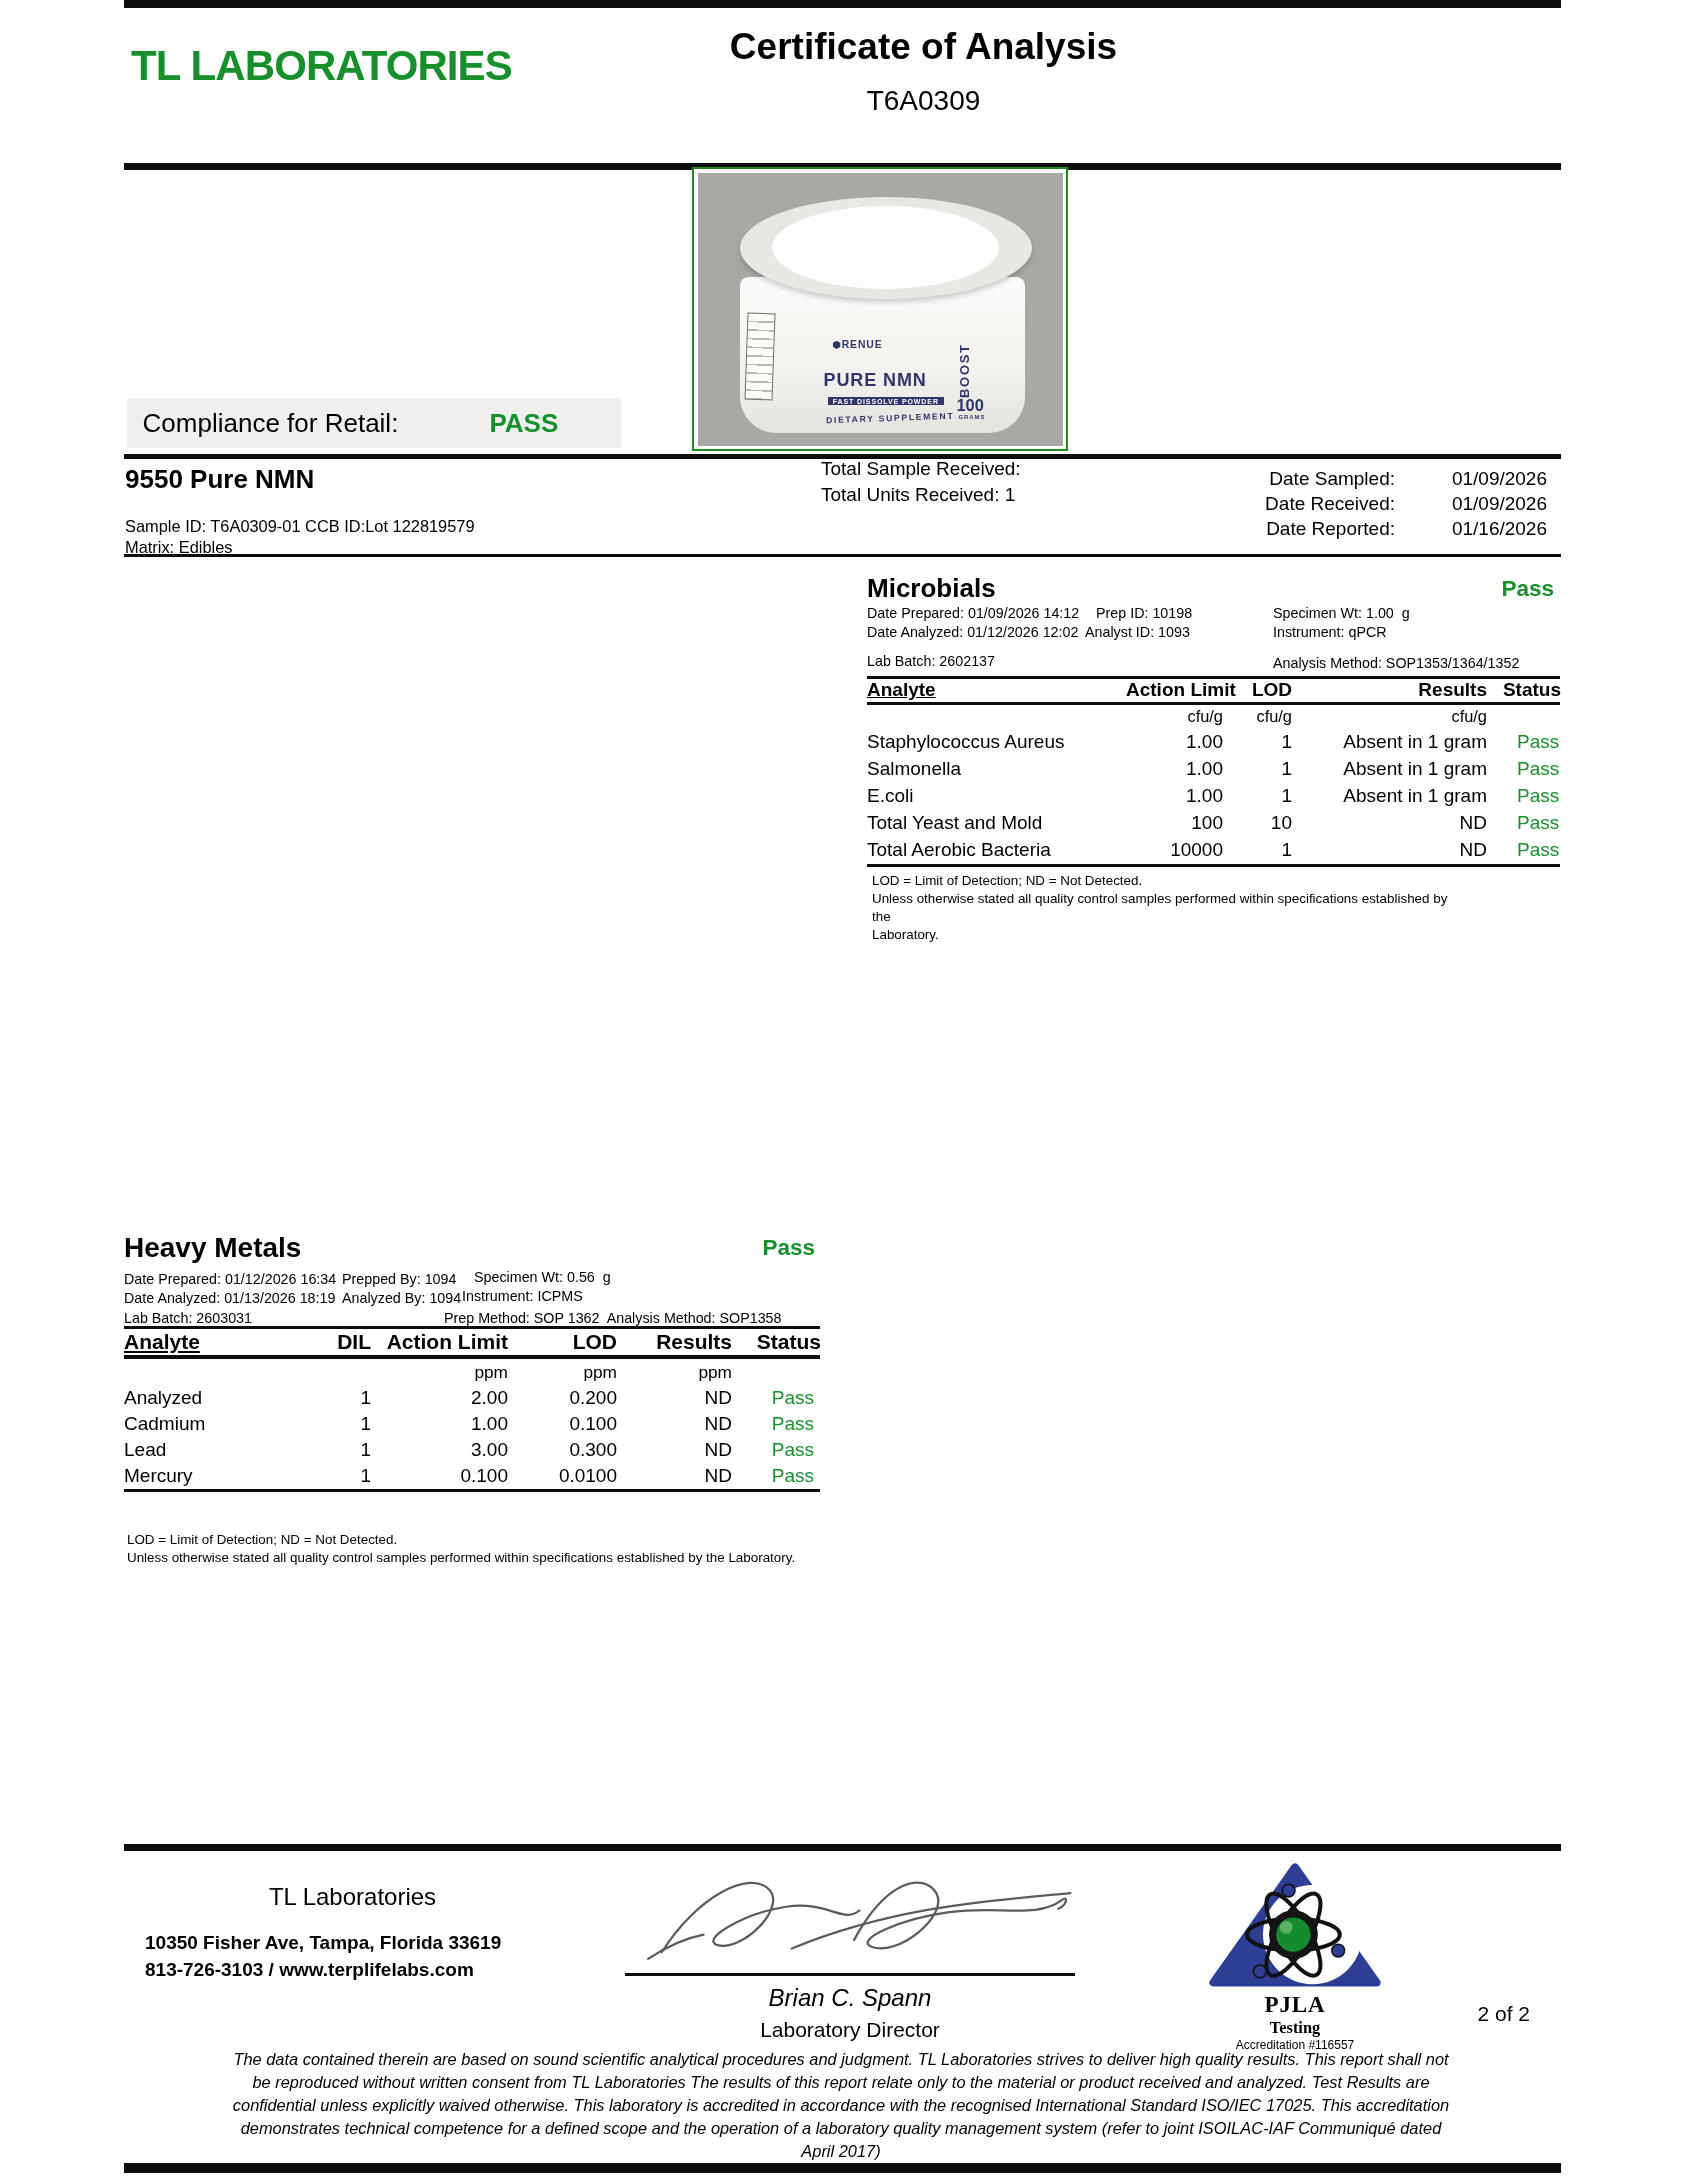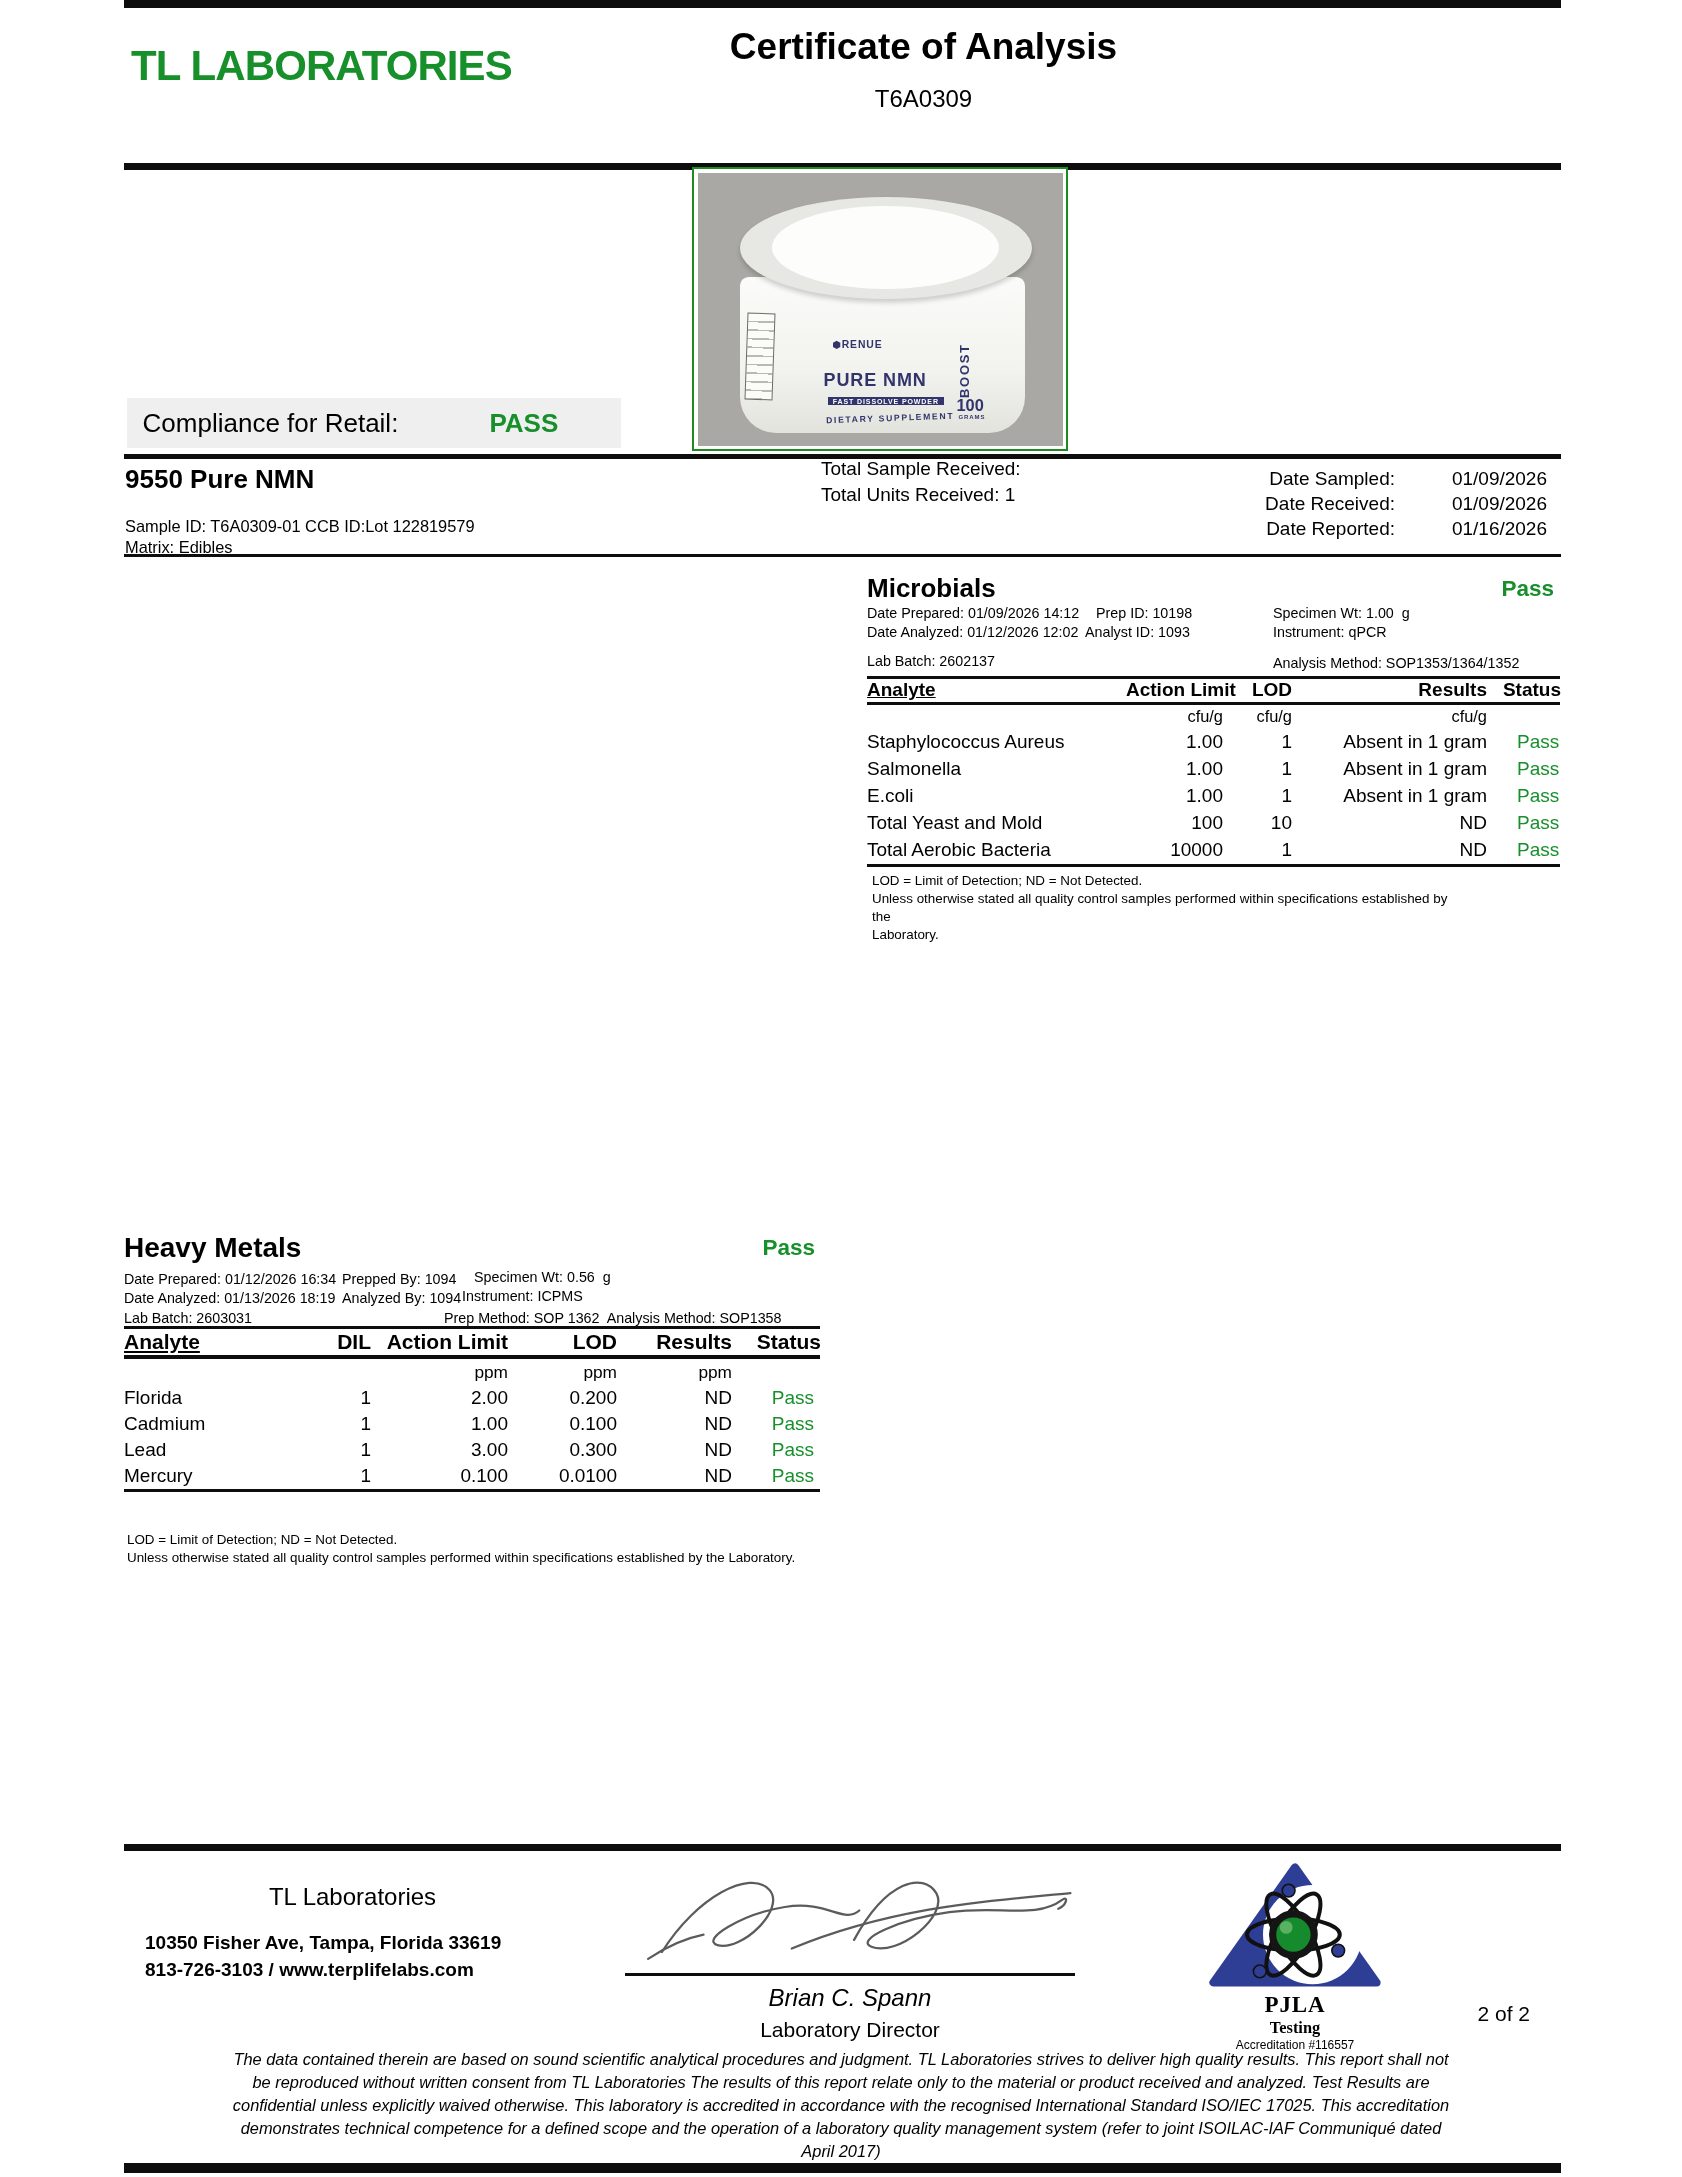--- a/index.html
+++ b/index.html
@@ -10,21 +10,21 @@
   .rule{background:#0d0d0d;}
   .green{color:#17902c;}
   .bold{font-weight:bold;}
   .right{text-align:right;}
   .center{text-align:center;}
   .pre{white-space:pre;}
 
   
   .company{font-size:42px;font-weight:bold;letter-spacing:-0.9px;color:#17902c;}
   .doc-title{font-size:37px;font-weight:bold;}
-  .doc-id{font-size:24px;}
+  .doc-id{font-size:28px;}
 
   
   .photo-frame{border:2.6px solid #1f8a22;background:#fff;padding:3.5px;}
   .photo{position:relative;width:365px;height:273px;background:#a9a8a4;overflow:hidden;}
   .tub-body{position:absolute;left:42px;top:104px;width:285px;height:156px;
     background:linear-gradient(180deg,#fbfbf9 0%,#f2f2ee 60%,#e3e3de 100%);
     border-radius:8.6px 8.6px 36px 36px;}
   .tub-lid{position:absolute;left:42px;top:24px;width:292px;height:102px;border-radius:50%;
     background:#e7e7e4;box-shadow:0 3.5px 5.2px rgba(0,0,0,.18);}
   .tub-lid-inner{position:absolute;left:74px;top:33px;width:227px;height:83px;border-radius:50%;background:#fdfdfc;}
@@ -226,21 +226,21 @@
     </div>
     <div class="hrow hunits">
       <div class="c"></div>
       <div class="c"></div>
       <div class="c num">ppm</div>
       <div class="c num">ppm</div>
       <div class="c num">ppm</div>
       <div class="c"></div>
     </div>
     <div class="hrow hdata">
-      <div class="c">Florida</div>
+      <div class="c">Analyzed</div>
       <div class="c num">1</div>
       <div class="c num">2.00</div>
       <div class="c num">0.200</div>
       <div class="c num">ND</div>
       <div class="c status-pass" style="padding-right:7px;">Pass</div>
     </div>
     <div class="hrow hdata">
       <div class="c">Cadmium</div>
       <div class="c num">1</div>
       <div class="c num">1.00</div>

